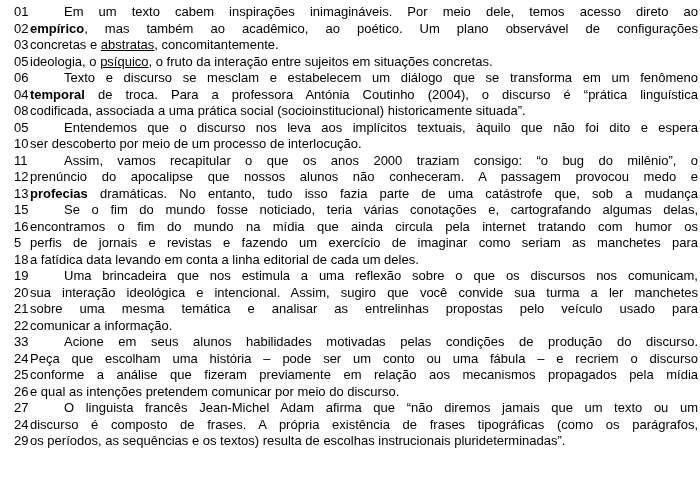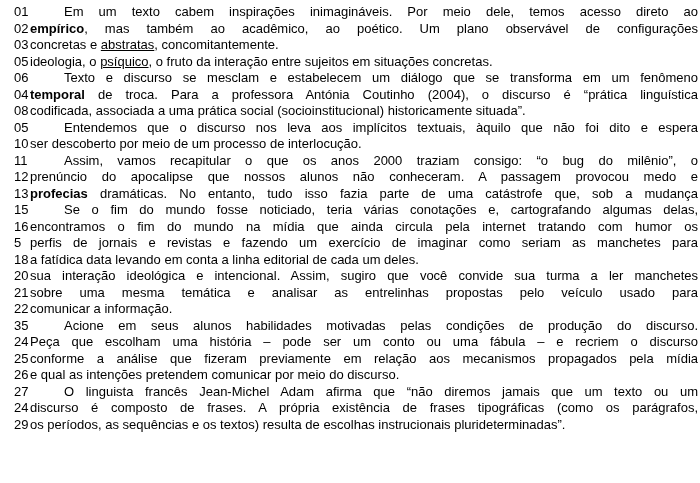--- a/index.html
+++ b/index.html
@@ -111,34 +111,38 @@
         <span class="text"><span class="">encontramos o fim do mundo na mídia que ainda circula pela internet tratando com humor os</span></span>
       </div>
       <div class="line">
         <span class="num">5</span>
         <span class="text"><span class="">perfis de jornais e revistas e fazendo um exercício de imaginar como seriam as manchetes para</span></span>
       </div>
       <div class="line last">
         <span class="num">18</span>
         <span class="text"><span class="">a fatídica data levando em conta a linha editorial de cada um deles.</span></span>
       </div>
+      <div class="line indent">
+        <span class="num">19</span>
+        <span class="text"><span class="">Uma brincadeira que nos estimula a uma reflexão sobre o que os discursos nos comunicam,</span></span>
+      </div>
       <div class="line">
         <span class="num">20</span>
         <span class="text"><span class="">sua interação ideológica e intencional. Assim, sugiro que você convide sua turma a ler manchetes</span></span>
       </div>
       <div class="line">
         <span class="num">21</span>
         <span class="text"><span class="">sobre uma mesma temática e analisar as entrelinhas propostas pelo veículo usado para</span></span>
       </div>
       <div class="line last">
         <span class="num">22</span>
         <span class="text"><span class="">comunicar a informação.</span></span>
       </div>
       <div class="line indent">
-        <span class="num">35</span>
+        <span class="num">33</span>
         <span class="text"><span class="">Acione em seus alunos habilidades motivadas pelas condições de produção do discurso.</span></span>
       </div>
       <div class="line">
         <span class="num">24</span>
         <span class="text"><span class="">Peça que escolham uma história – pode ser um conto ou uma fábula – e recriem o discurso</span></span>
       </div>
       <div class="line">
         <span class="num">25</span>
         <span class="text"><span class="">conforme a análise que fizeram previamente em relação aos mecanismos propagados pela mídia</span></span>
       </div>

